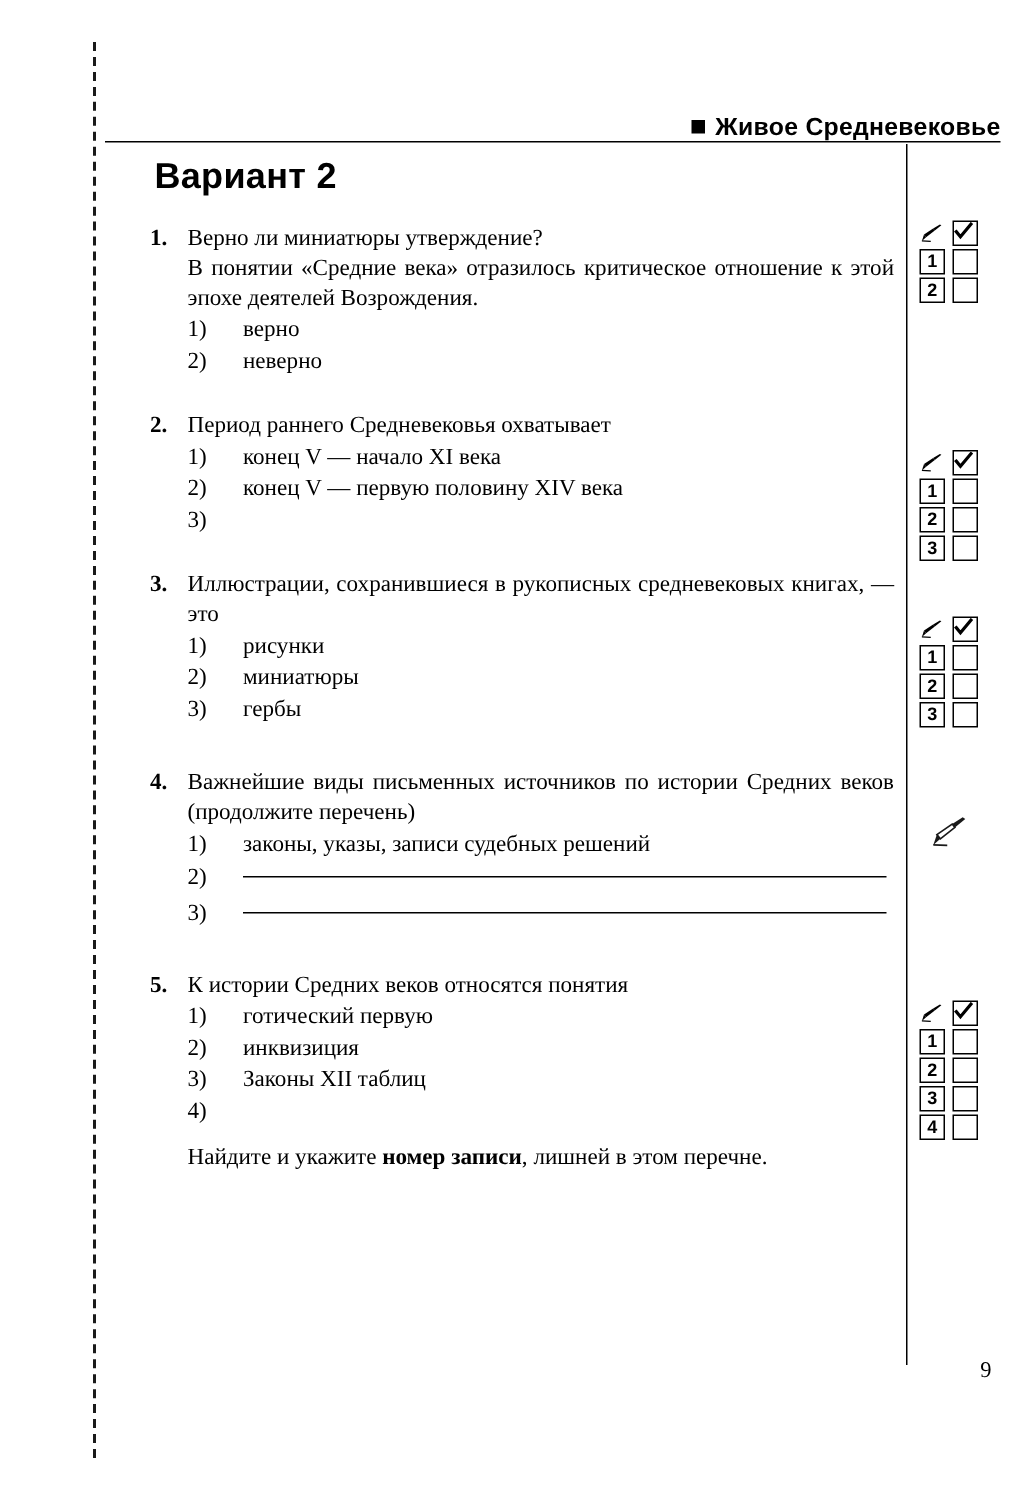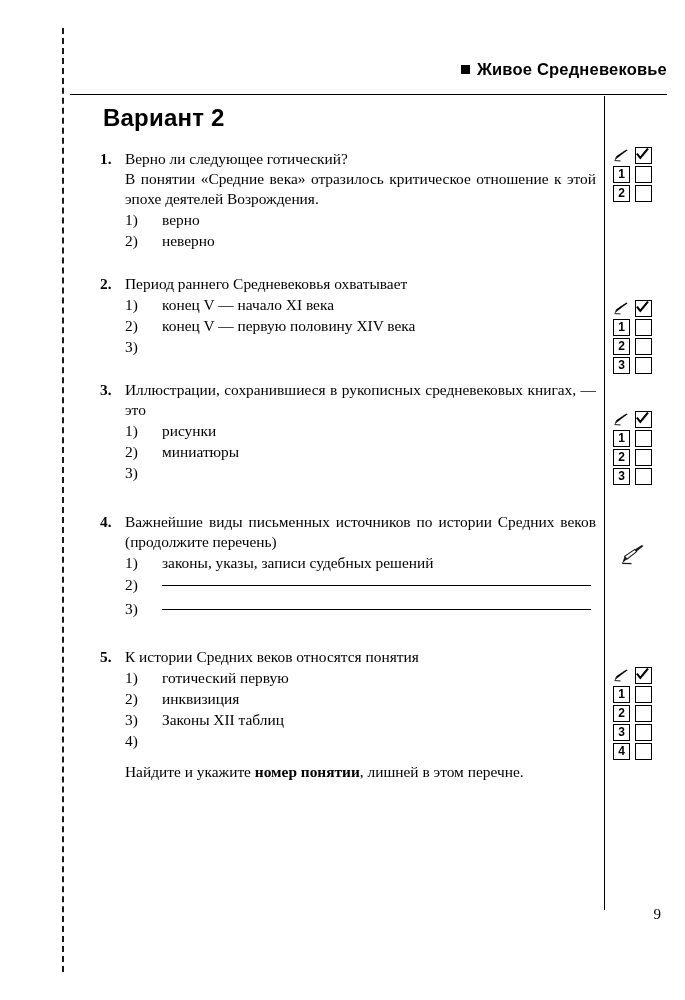--- a/index.html
+++ b/index.html
@@ -29,21 +29,21 @@
   .header-band {
     position: absolute;
     left: 70px;
     top: 60px;
     width: 597px;
     height: 36px;
   }
   .header-title {
     position: absolute;
     right: 0;
-    top: 0;
+    top: 16px;
     font-family: "Liberation Sans", "DejaVu Sans", sans-serif;
     font-weight: bold;
     font-size: 16.5px;
     letter-spacing: 0.2px;
     white-space: nowrap;
   }
   .header-bullet {
     display: inline-block;
     width: 9px;
     height: 9px;
@@ -211,21 +211,21 @@
 
 <div class="page-number">9</div>
 
 <div class="content">
 
   <div class="variant-title">Вариант 2</div>
 
   <div class="question">
     <div class="q-head">
       <div class="q-num">1.</div>
-      <div class="q-stem nojust">Верно ли следующее готический?</div>
+      <div class="q-stem nojust">Верно ли миниатюры утверждение?</div>
     </div>
     <div class="q-head">
       <div class="q-num"></div>
       <div class="q-stem">В понятии «Средние века» отразилось критическое отношение к этой эпохе деятелей Возрождения.</div>
     </div>
     <ul class="options">
       <li class="option">
         <span class="opt-marker">1)</span>
         <span class="opt-text">верно</span>
       </li>
@@ -265,20 +265,21 @@
       <li class="option">
         <span class="opt-marker">1)</span>
         <span class="opt-text">рисунки</span>
       </li>
       <li class="option">
         <span class="opt-marker">2)</span>
         <span class="opt-text">миниатюры</span>
       </li>
       <li class="option">
         <span class="opt-marker">3)</span>
+        <span class="opt-text">гербы</span>
       </li>
     </ul>
   </div>
 
   <div class="question" style="margin-top:29px;">
     <div class="q-head">
       <div class="q-num">4.</div>
       <div class="q-stem">Важнейшие виды письменных источников по истории Средних веков (продолжите перечень)</div>
     </div>
     <ul class="options">
@@ -312,21 +313,21 @@
         <span class="opt-text">инквизиция</span>
       </li>
       <li class="option">
         <span class="opt-marker">3)</span>
         <span class="opt-text">Законы XII таблиц</span>
       </li>
       <li class="option">
         <span class="opt-marker">4)</span>
       </li>
     </ul>
-    <div class="q-tail"><span>Найдите и укажите </span><b>номер понятии</b><span>, лишней в этом перечне.</span></div>
+    <div class="q-tail"><span>Найдите и укажите </span><b>номер записи</b><span>, лишней в этом перечне.</span></div>
   </div>
 
 </div>
 
 <div class="answer-block" style="left:613px; top:147px;">
   <div class="ab-row">
     <div class="pen-cell">
       <svg width="15" height="13" viewBox="0 0 15 13" aria-hidden="true">
         <path d="M13.6 1.2 L9.2 4.6 L8.1 3.3 L12.6 0.6 Z" fill="#000"></path>
         <path d="M9.2 4.6 L3.4 9.1 L2.0 7.4 L8.1 3.3 Z" fill="#000"></path>

